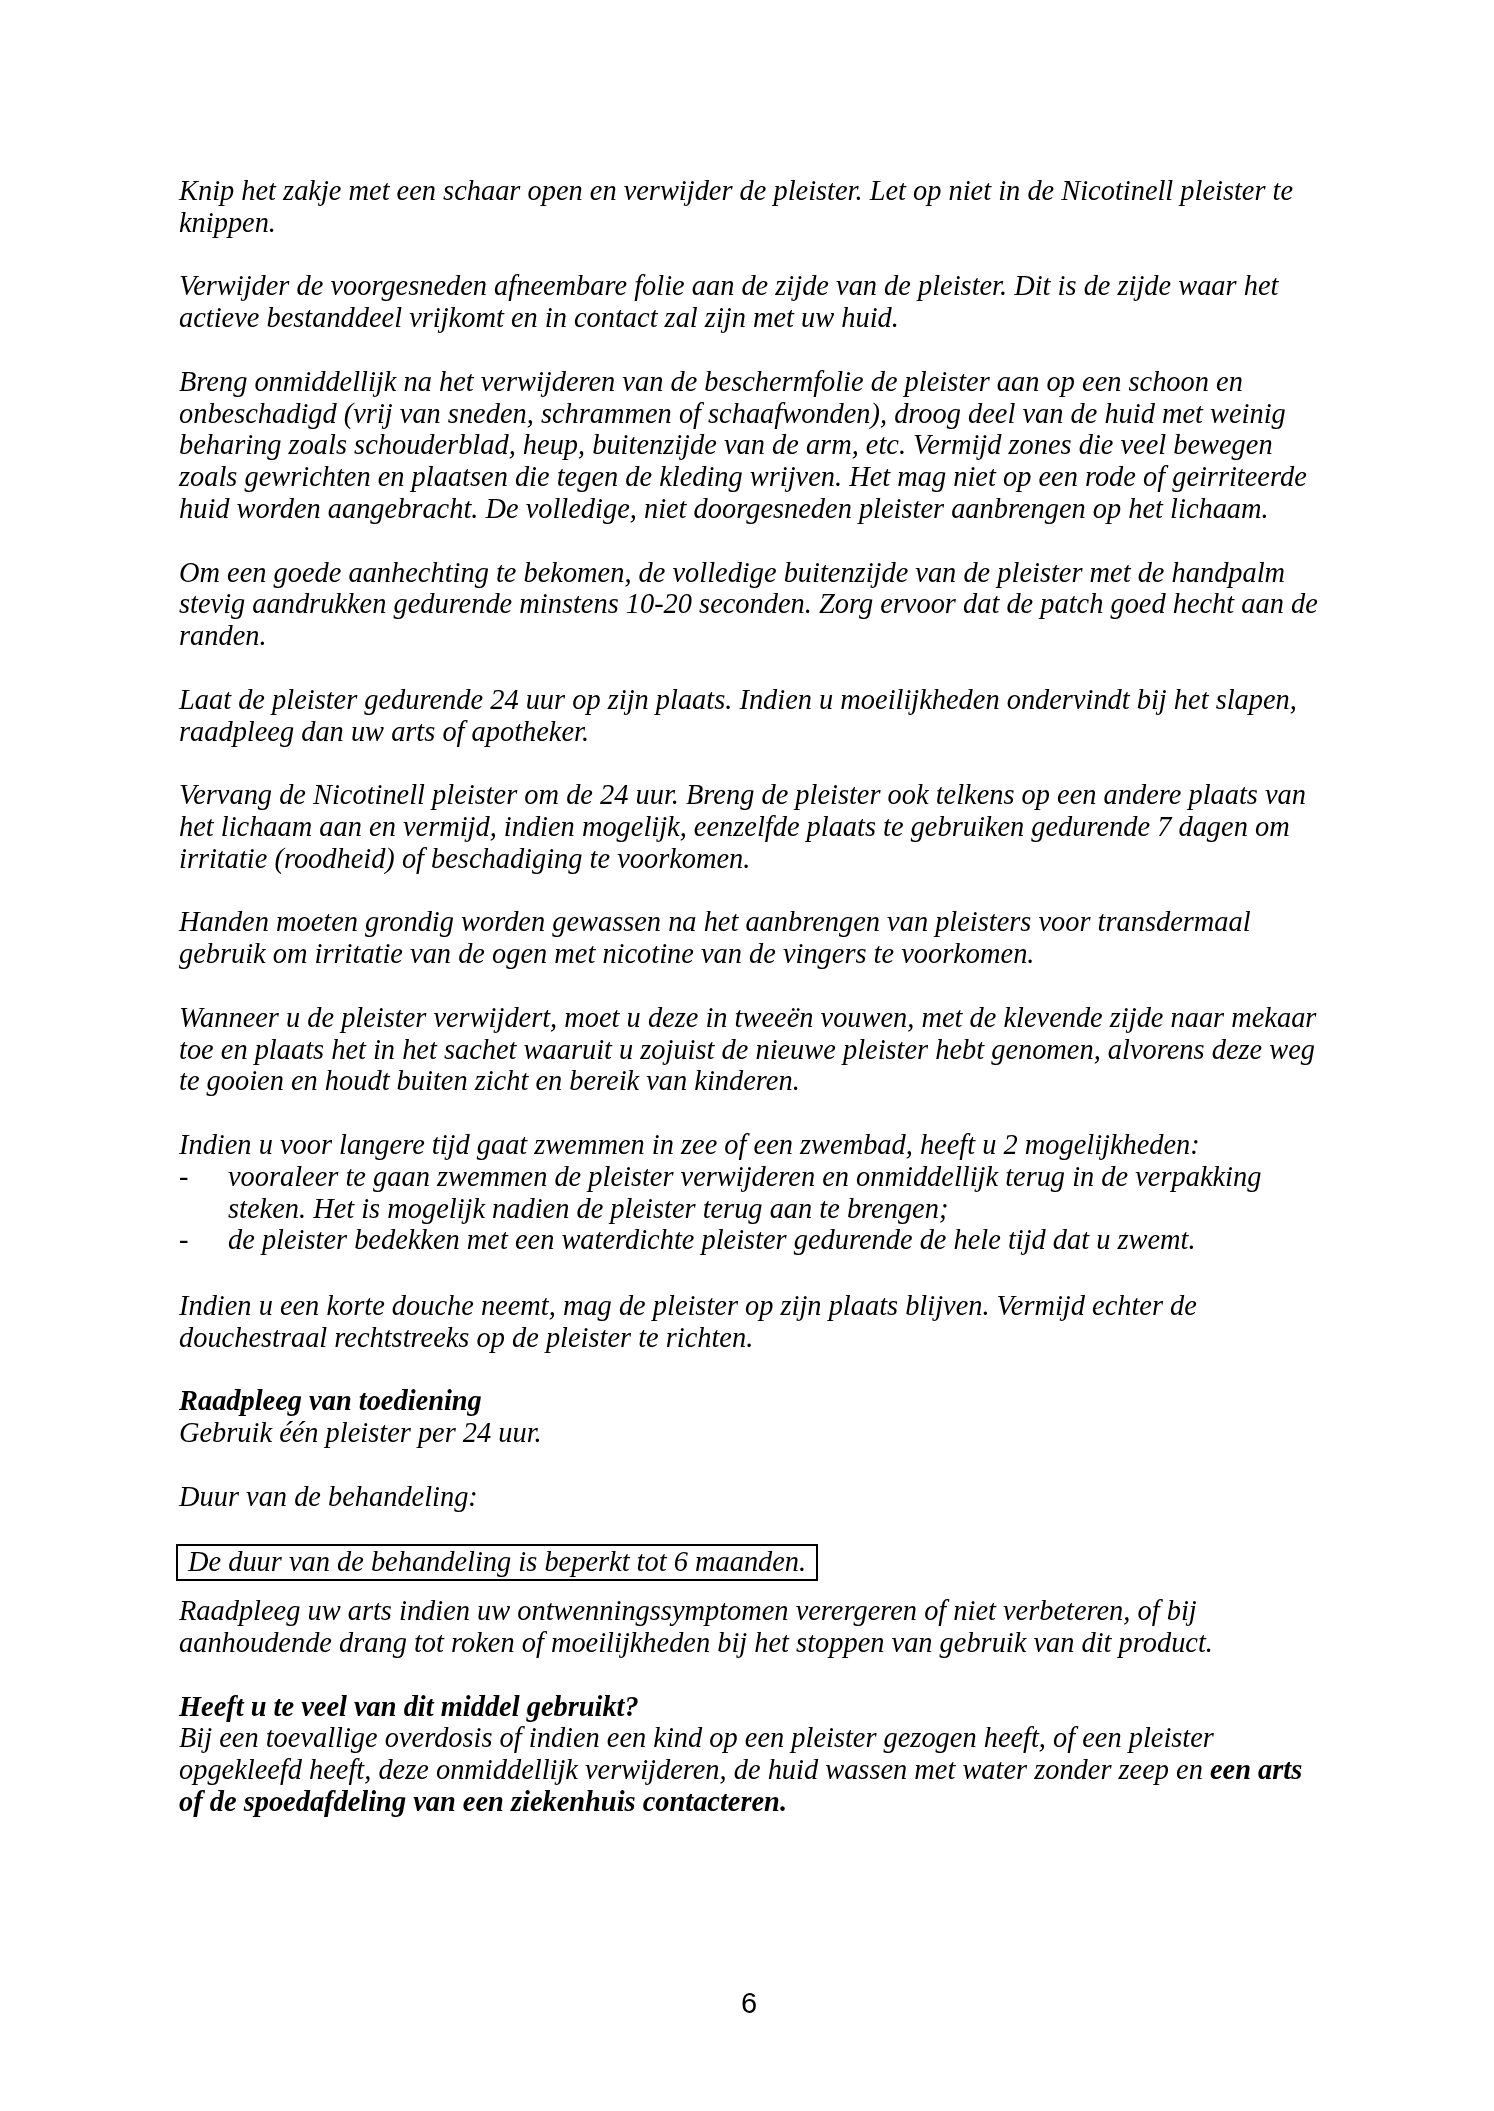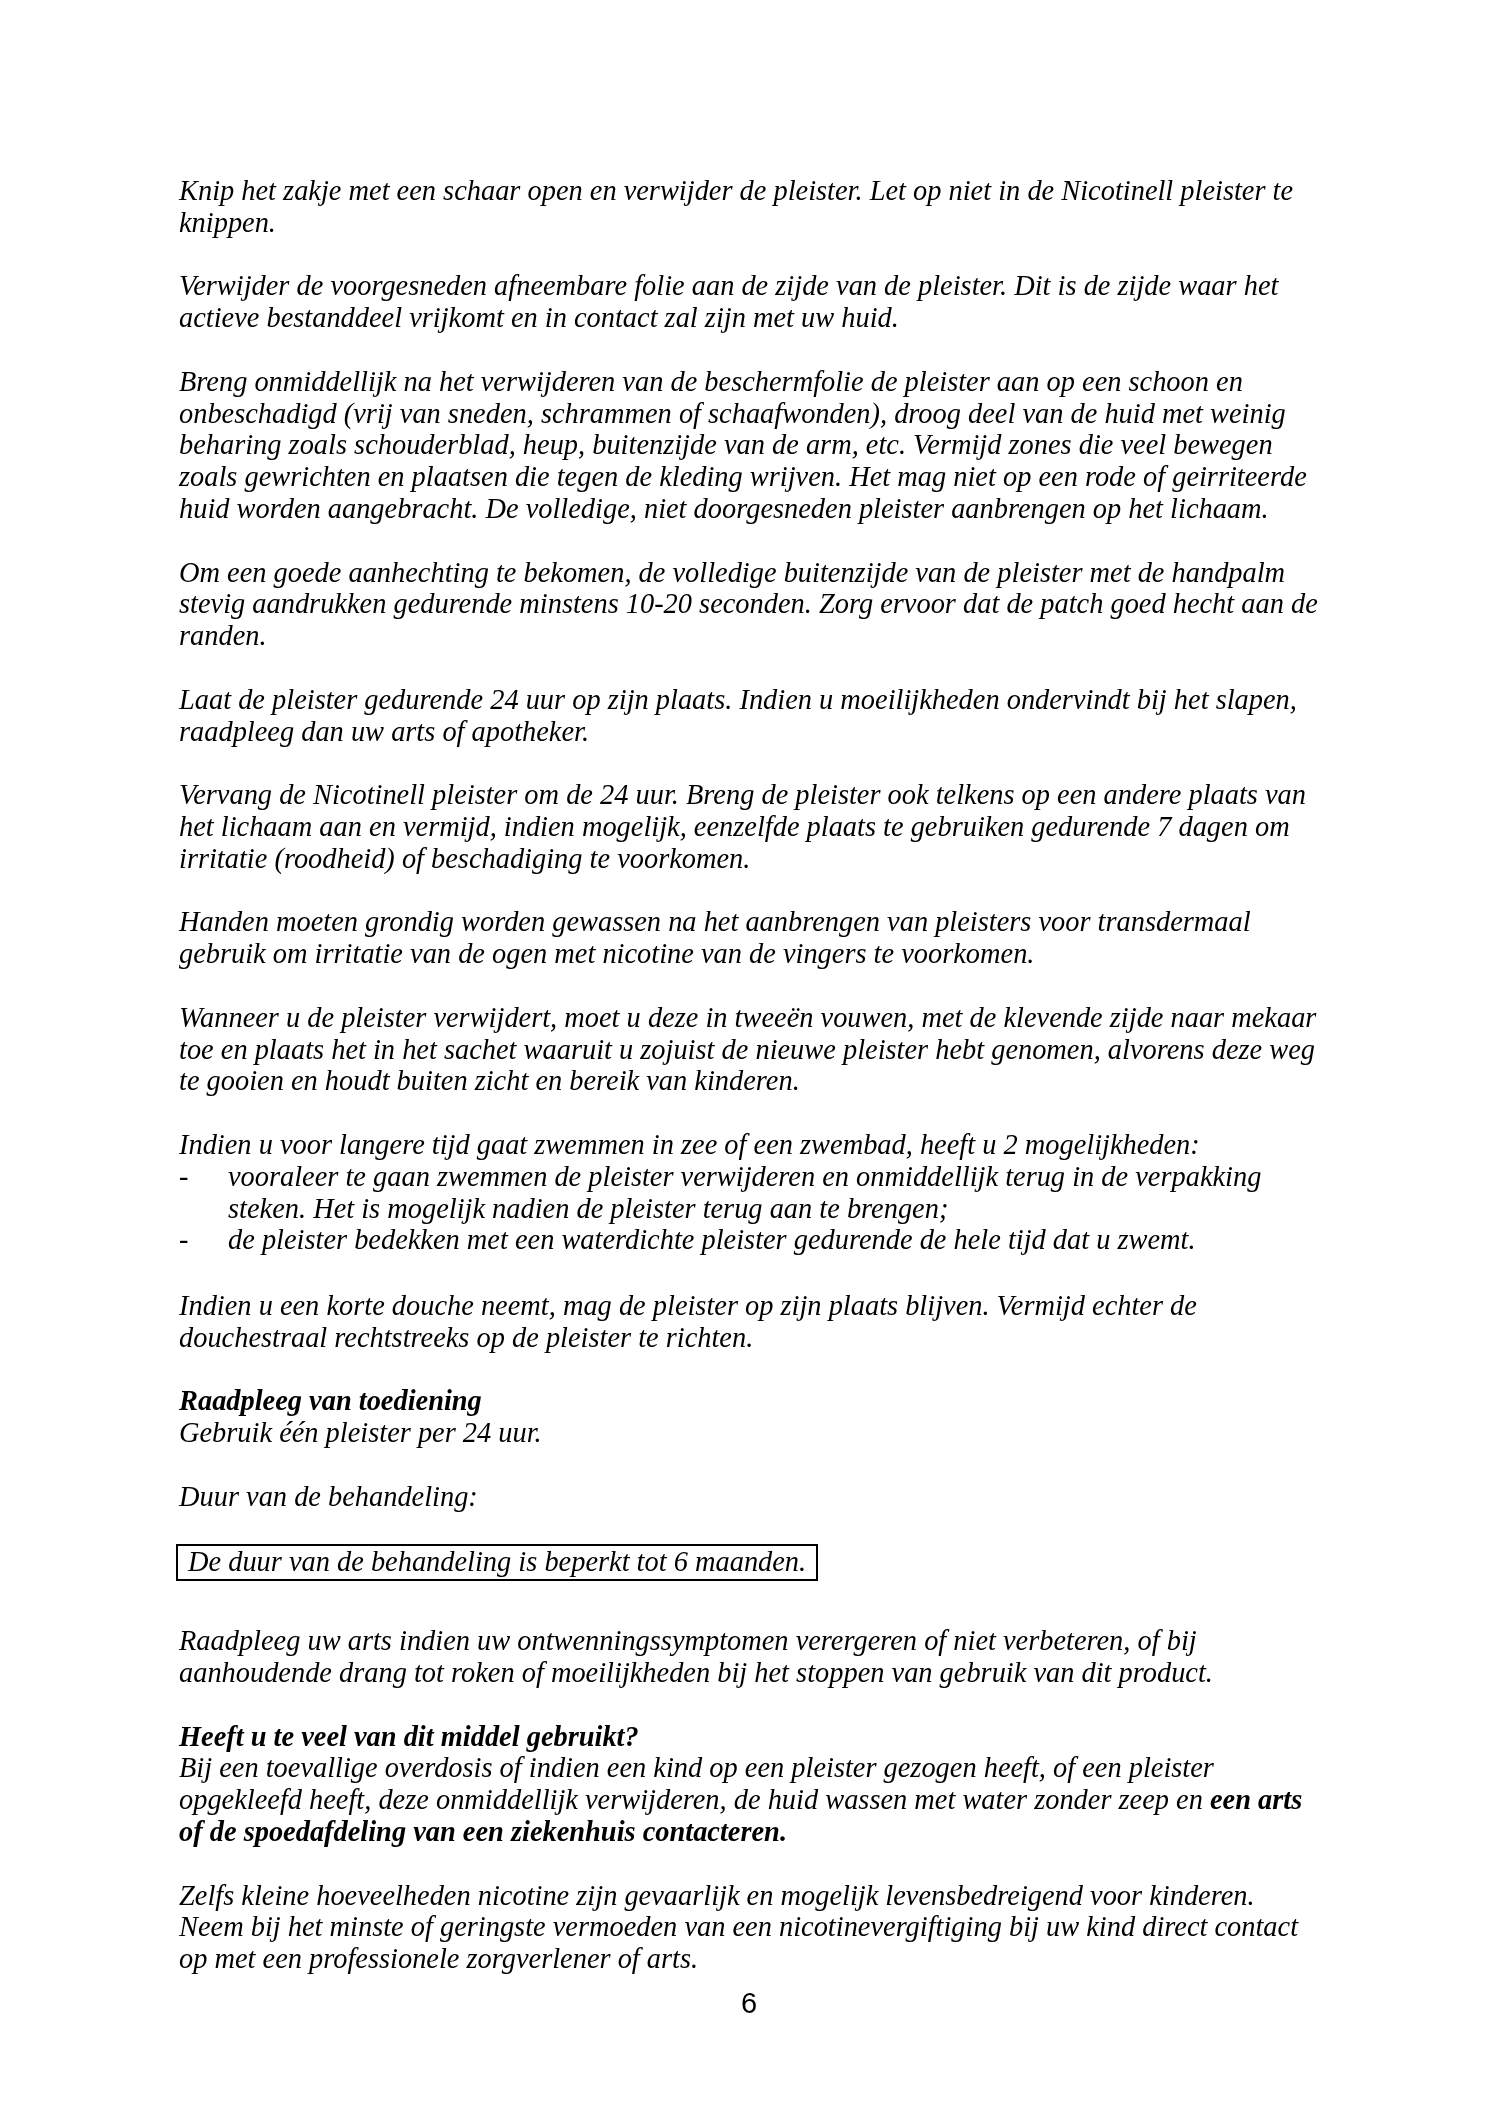--- a/index.html
+++ b/index.html
@@ -44,21 +44,21 @@
   .li {
     position: relative;
     padding-left: 49px;
   }
   .li .dash {
     position: absolute;
     left: 0;
     top: 0;
   }
   .boxed-para {
-    margin: 0 0 44px 0;
+    margin: 0 0 14px 0;
   }
   .boxed-note {
     display: inline-block;
     border: 2px solid #000000;
     padding: 0 10px 1px 10px;
     margin-left: -3px;
   }
   .page-number {
     position: absolute;
     top: 1988px;
@@ -88,16 +88,15 @@
       <div class="li"><span class="dash">-</span><span>de pleister bedekken met een waterdichte pleister gedurende de hele tijd dat u zwemt.</span></div>
     </div>
     <p class="para"><span>Indien u een korte douche neemt, mag de pleister op zijn plaats blijven. Vermijd echter de douchestraal rechtstreeks op de pleister te richten.</span></p>
     <p class="para tight"><b>Raadpleeg van toediening</b></p>
     <p class="para"><span>Gebruik één pleister per 24 uur.</span></p>
     <p class="para"><span>Duur van de behandeling:</span></p>
     <p class="boxed-para"><span class="boxed-note"><span>De duur van de behandeling is beperkt tot 6 maanden.</span></span></p>
     <p class="para"><span>Raadpleeg uw arts indien uw ontwenningssymptomen verergeren of niet verbeteren, of bij aanhoudende drang tot roken of moeilijkheden bij het stoppen van gebruik van dit product.</span></p>
     <p class="para tight"><b>Heeft u te veel van dit middel gebruikt?</b></p>
     <p class="para"><span>Bij een toevallige overdosis of indien een kind op een pleister gezogen heeft, of een pleister opgekleefd heeft, deze onmiddellijk verwijderen, de huid wassen met water zonder zeep en </span><b>een arts of de spoedafdeling van een ziekenhuis contacteren.</b></p>
-    <p class="para"><span>Zelfs kleine hoeveelheden nicotine zijn gevaarlijk en mogelijk levensbedreigend voor kinderen. Neem bij het minste of geringste vermoeden van een nicotinevergiftiging bij uw kind direct contact op met een professionele zorgverlener of arts.</span></p>
   </main>
 
 <div class="page-number">6</div>
 
 </body></html>

